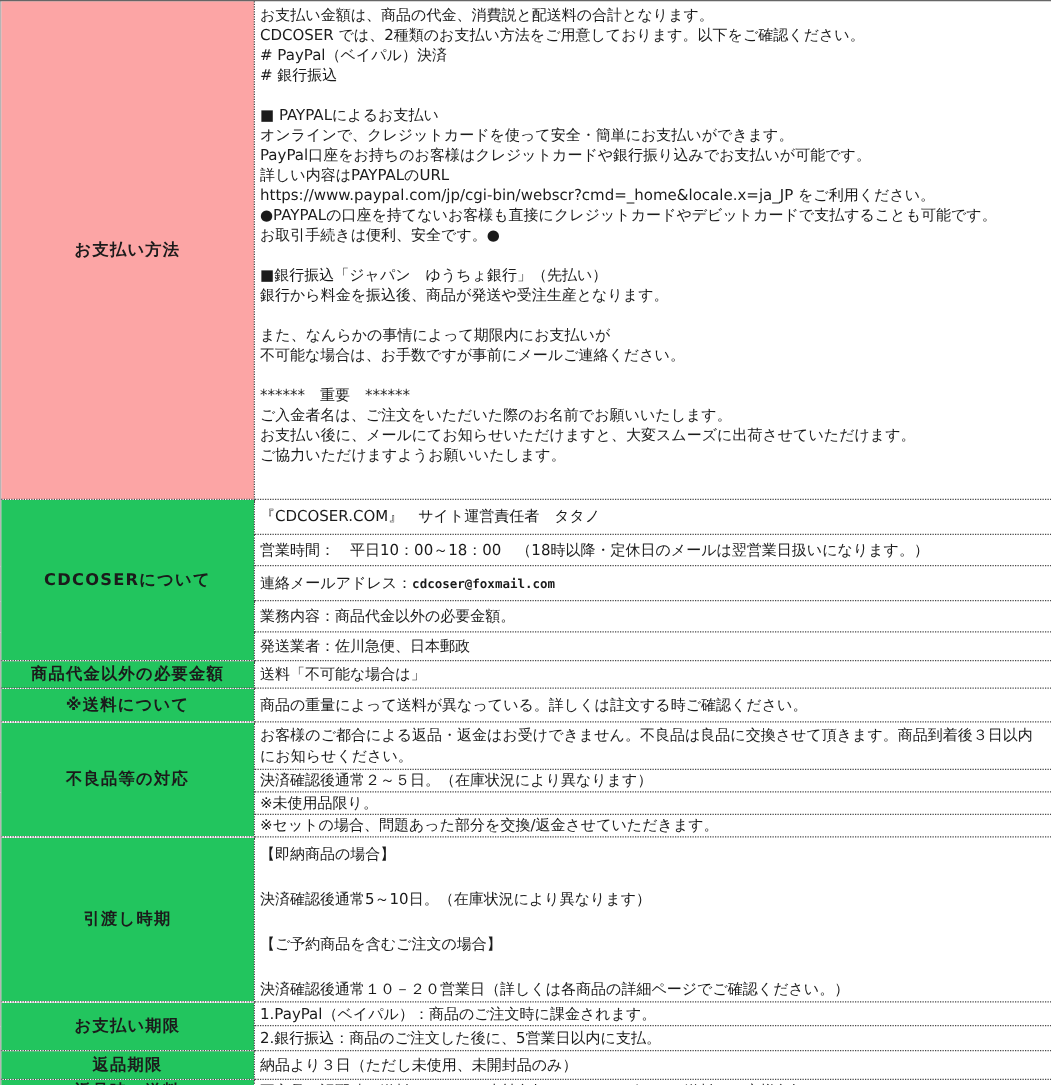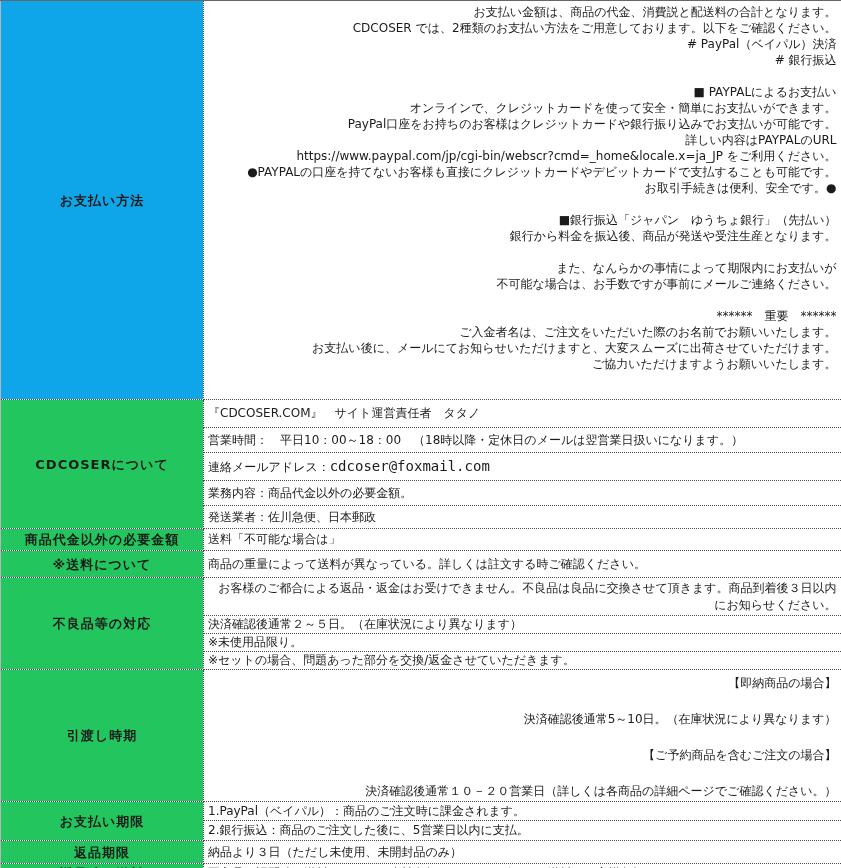--- a/index.html
+++ b/index.html
@@ -10,28 +10,28 @@
     border-top:1px solid #666;border-left:1px solid #b5b5b5;
     border-right:2px solid #1f1f1f;border-bottom:2px solid #000;
   }
   col.c-label{width:203px;}
   col.c-content{width:638px;}
   td{border:1px dotted #4a4a4a;padding:1px 4px;overflow:hidden;}
   td.label{
     background:#22c55e;font-weight:bold;font-size:13px;
     text-align:center;vertical-align:middle;letter-spacing:1px;
   }
-  td.label-white{background:#0ea5e9;}
+  td.label-white{background:#fca5a5;}
   td.content{vertical-align:middle;}
-  td.top{vertical-align:top;text-align:right;}
+  td.top{vertical-align:top;}
   .pre{white-space:pre-line;}
   .payment-cell{line-height:16px;padding-top:3px;}
   .delivery-cell{line-height:18px;padding-top:4px;}
   .wrap2{line-height:17px;padding-top:2px;}
-  .email{font-weight:normal;font-family:"DejaVu Sans Mono","Liberation Mono",monospace;font-size:14px;}
+  .email{font-weight:bold;font-family:"DejaVu Sans Mono","Liberation Mono",monospace;font-size:10px;}
   
   .rh-payment{height:399px;}
   .rh-a1{height:28px;}.rh-a2{height:25px;}.rh-a3{height:28px;}.rh-a4{height:25px;}.rh-a5{height:23px;}
   .rh-fee{height:22px;margin-left:26px;}.rh-note{height:27px;}
   .rh-d1{height:36px;}.rh-d2{height:17px;}.rh-d3{height:15px;}.rh-d4{height:16px;}
   .rh-del{height:126px;}
   .rh-p1{height:19px;}.rh-p2{height:20px;}
   .rh-ret{height:23px;margin-left:48px;}.rh-rs{height:20px;}
 </style>
 </head>

